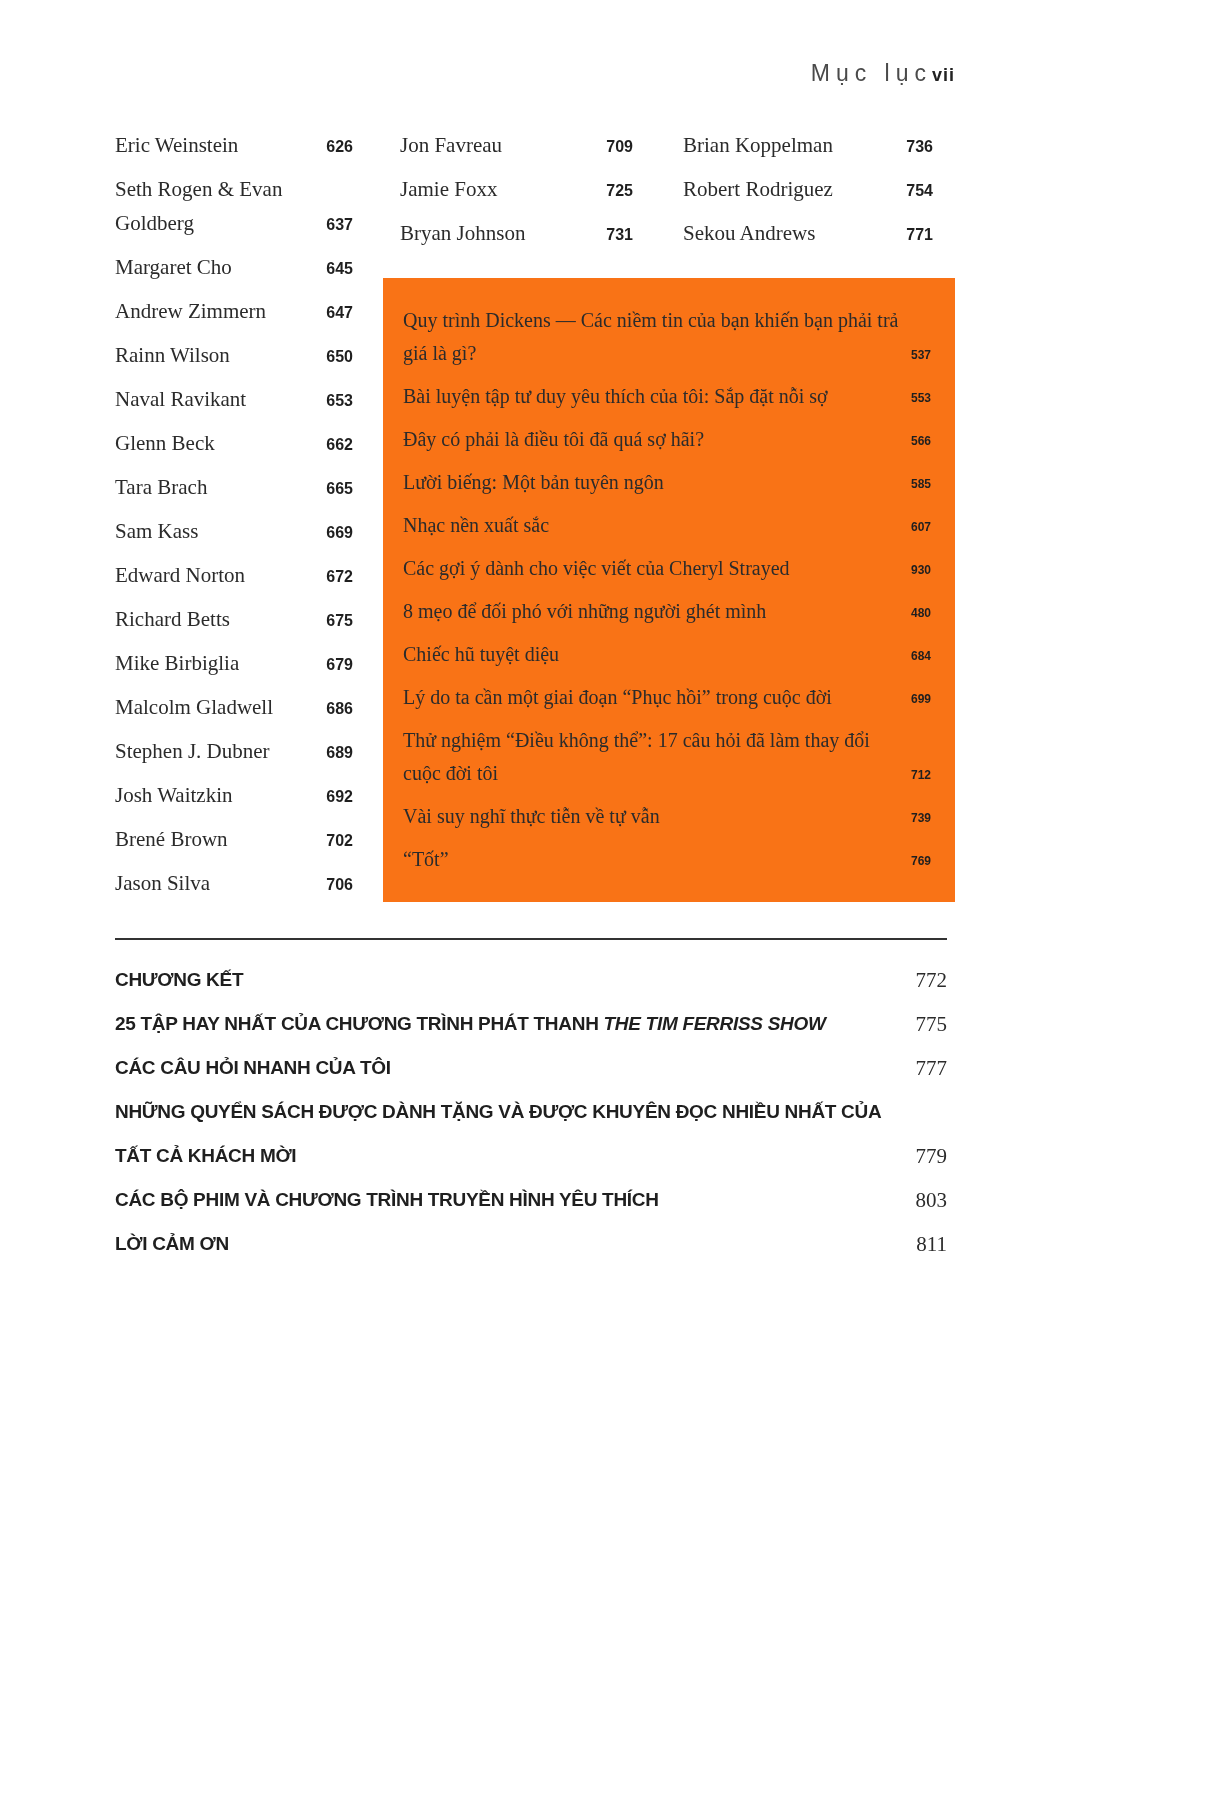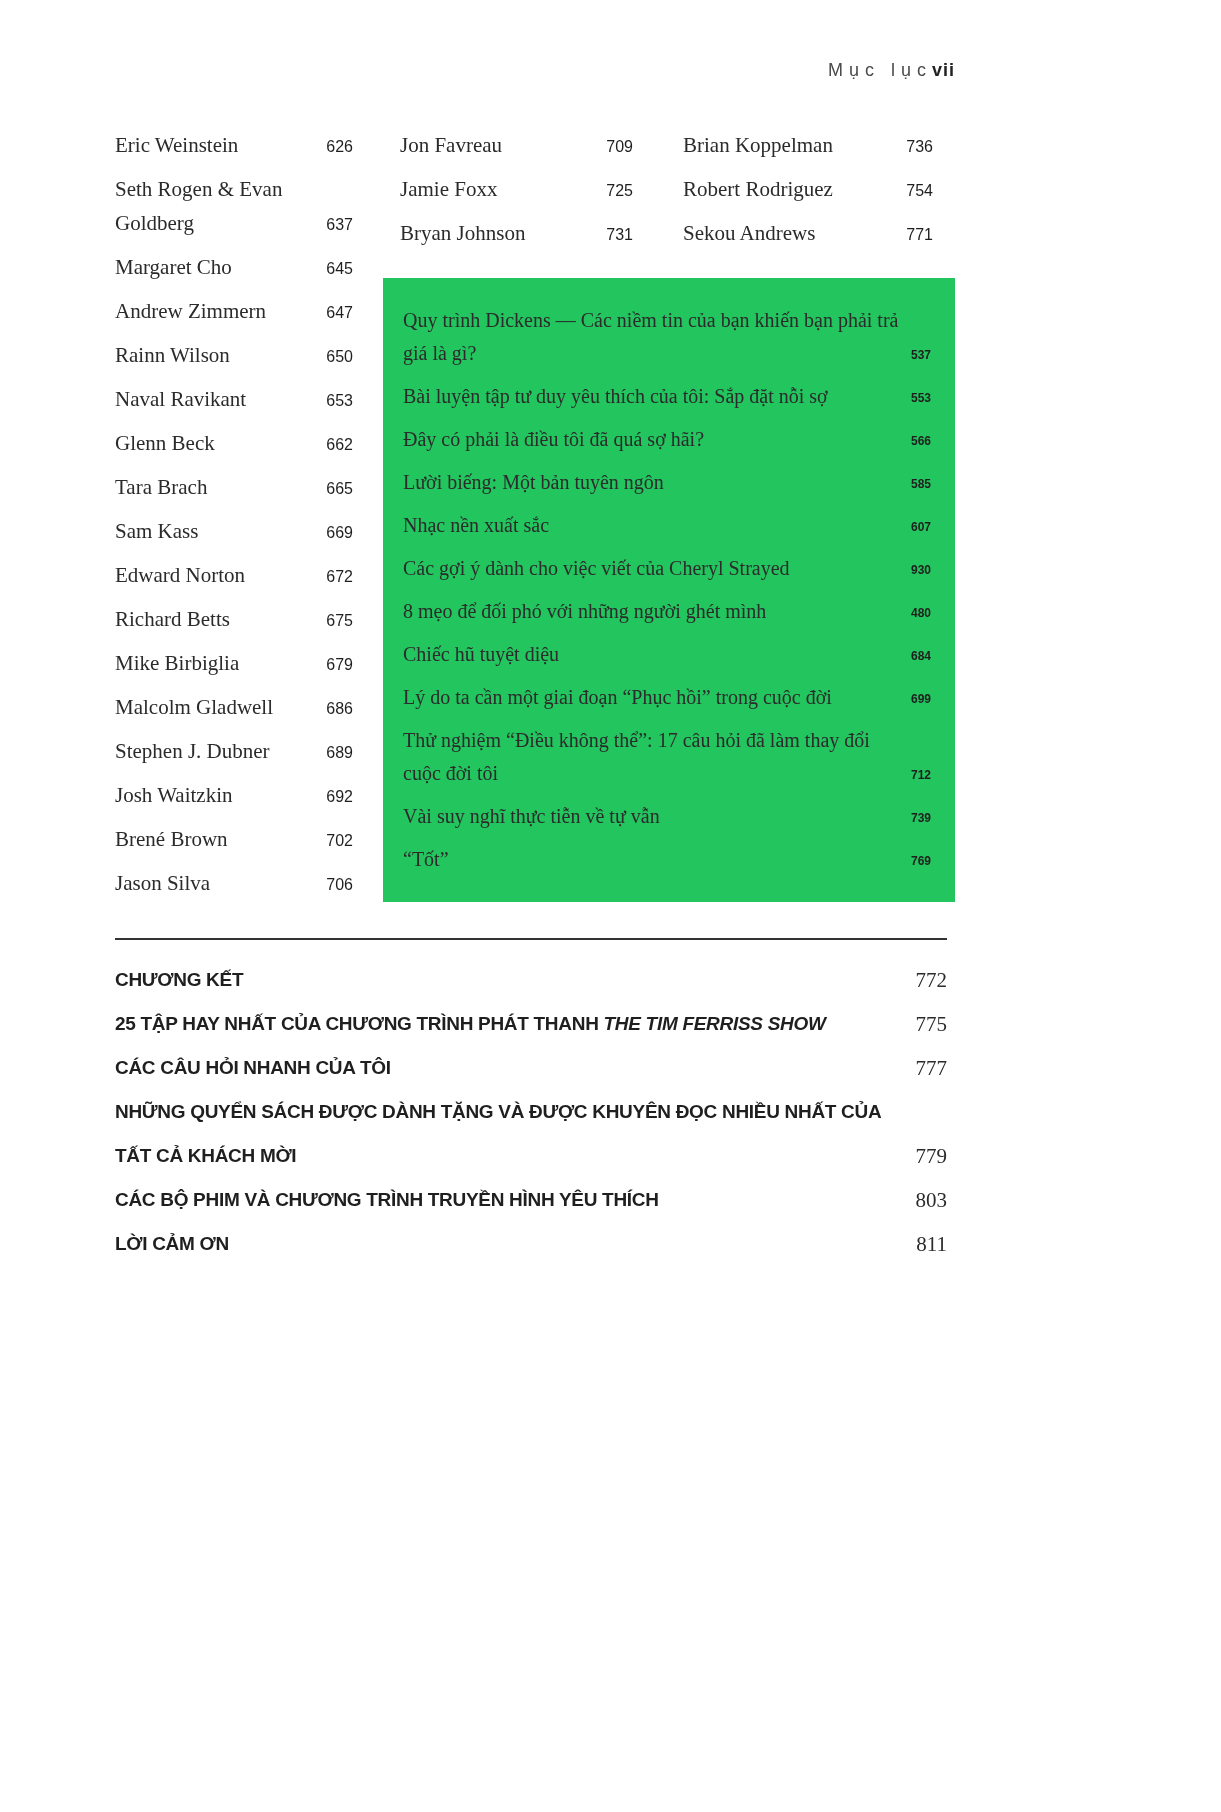--- a/index.html
+++ b/index.html
@@ -8,49 +8,49 @@
     font-family:"Liberation Serif","DejaVu Serif",serif;
     color:#2b2b2b;
   }
   
   .page-header{
     position:absolute;top:60px;left:115px;width:840px;
     text-align:right;
     font-family:"Liberation Sans","DejaVu Sans",sans-serif;
   }
   .header-title{
-    font-size:18px;letter-spacing:6px;color:#4a4a4a;
+    font-size:23px;letter-spacing:6px;color:#4a4a4a;
   }
   .header-pageno{
     font-size:18px;font-weight:bold;color:#222;letter-spacing:1px;
   }
 
   
   .col{position:absolute;top:128px;}
   .col-left{left:115px;width:238px;}
   .col-mid{left:400px;width:233px;}
   .col-right{left:683px;width:250px;}
 
   .entry-row{
     display:flex;justify-content:space-between;align-items:flex-end;
     margin-bottom:10px;
   }
   .entry-name{
     flex:1;font-size:21px;line-height:34px;color:#2b2b2b;
   }
   .entry-page{
     font-family:"Liberation Sans","DejaVu Sans",sans-serif;
-    font-weight:normal;font-size:16px;line-height:31px;
+    font-weight:bold;font-size:16px;line-height:31px;
     color:#1f1f1f;margin-left:18px;white-space:nowrap;
   }
 
   
   .essay-box{
     position:absolute;left:383px;top:278px;width:572px;
-    box-sizing:border-box;background:#22c55e;
+    box-sizing:border-box;background:#f97316;
     padding:26px 24px 16px 20px;
   }
   .essay-row{
     display:flex;justify-content:space-between;align-items:flex-end;
     margin-bottom:10px;
   }
   .essay-title{
     flex:1;font-size:20px;line-height:33px;color:#2b2b2b;
   }
   .essay-page{

